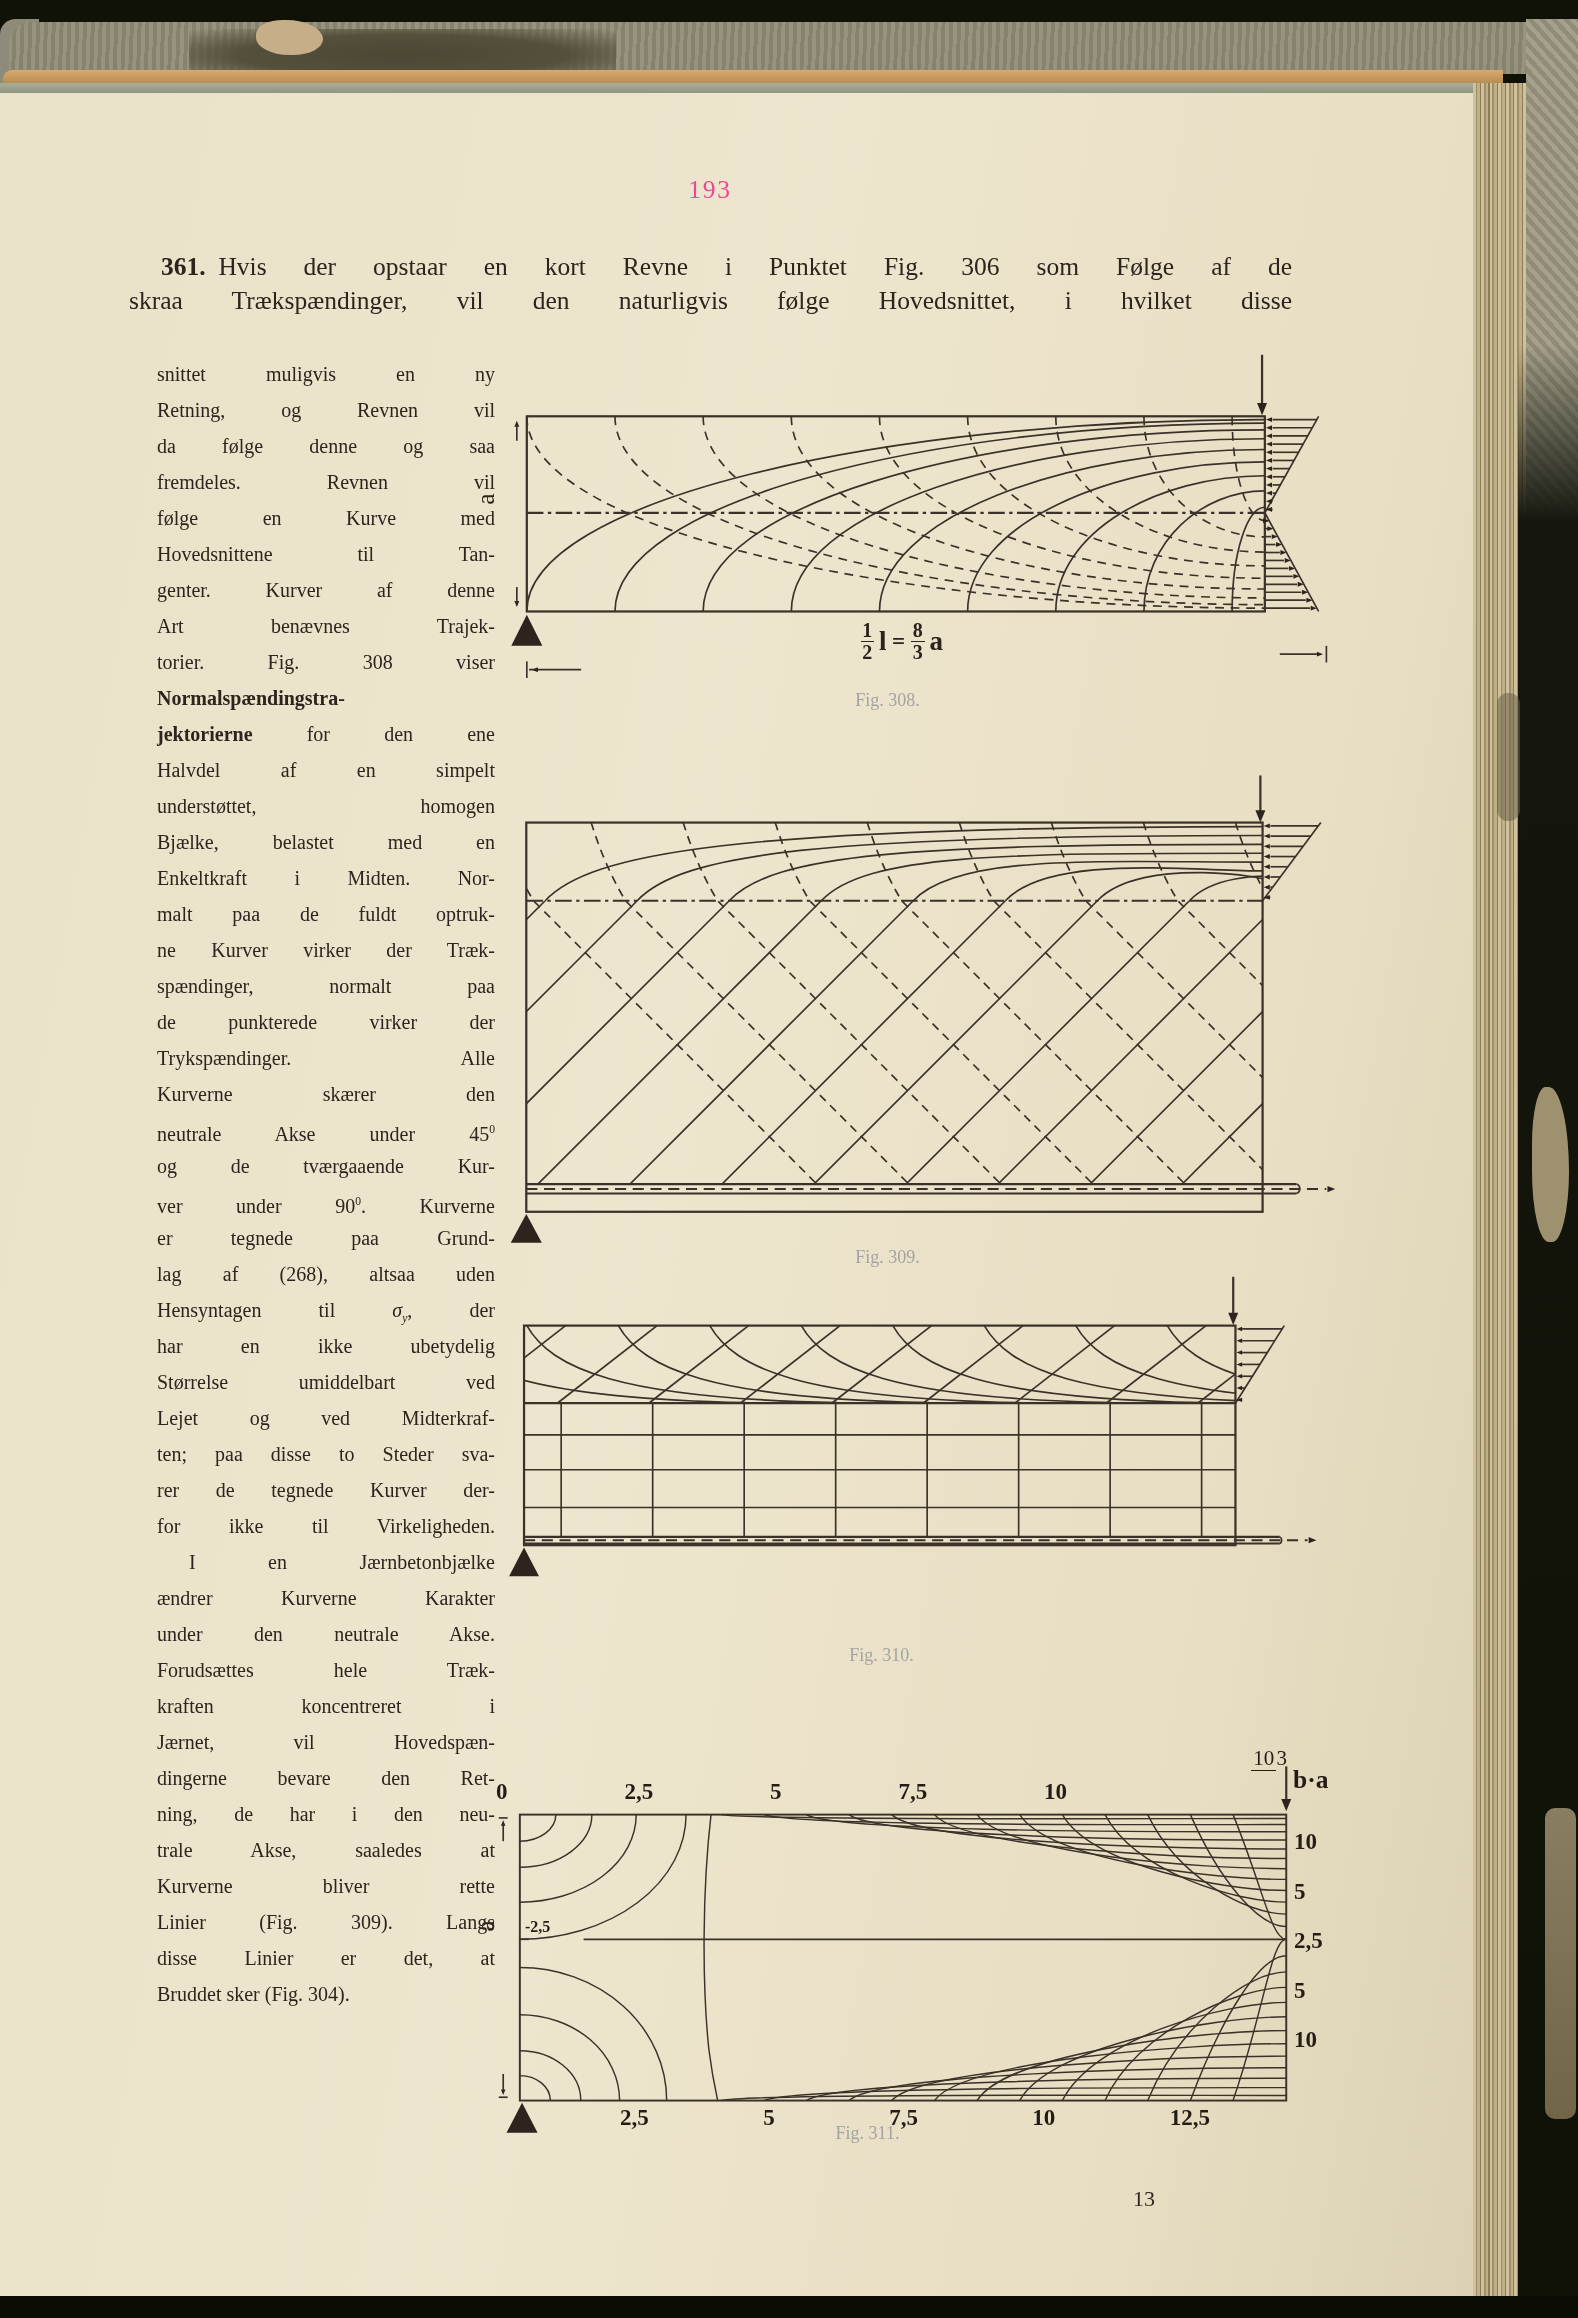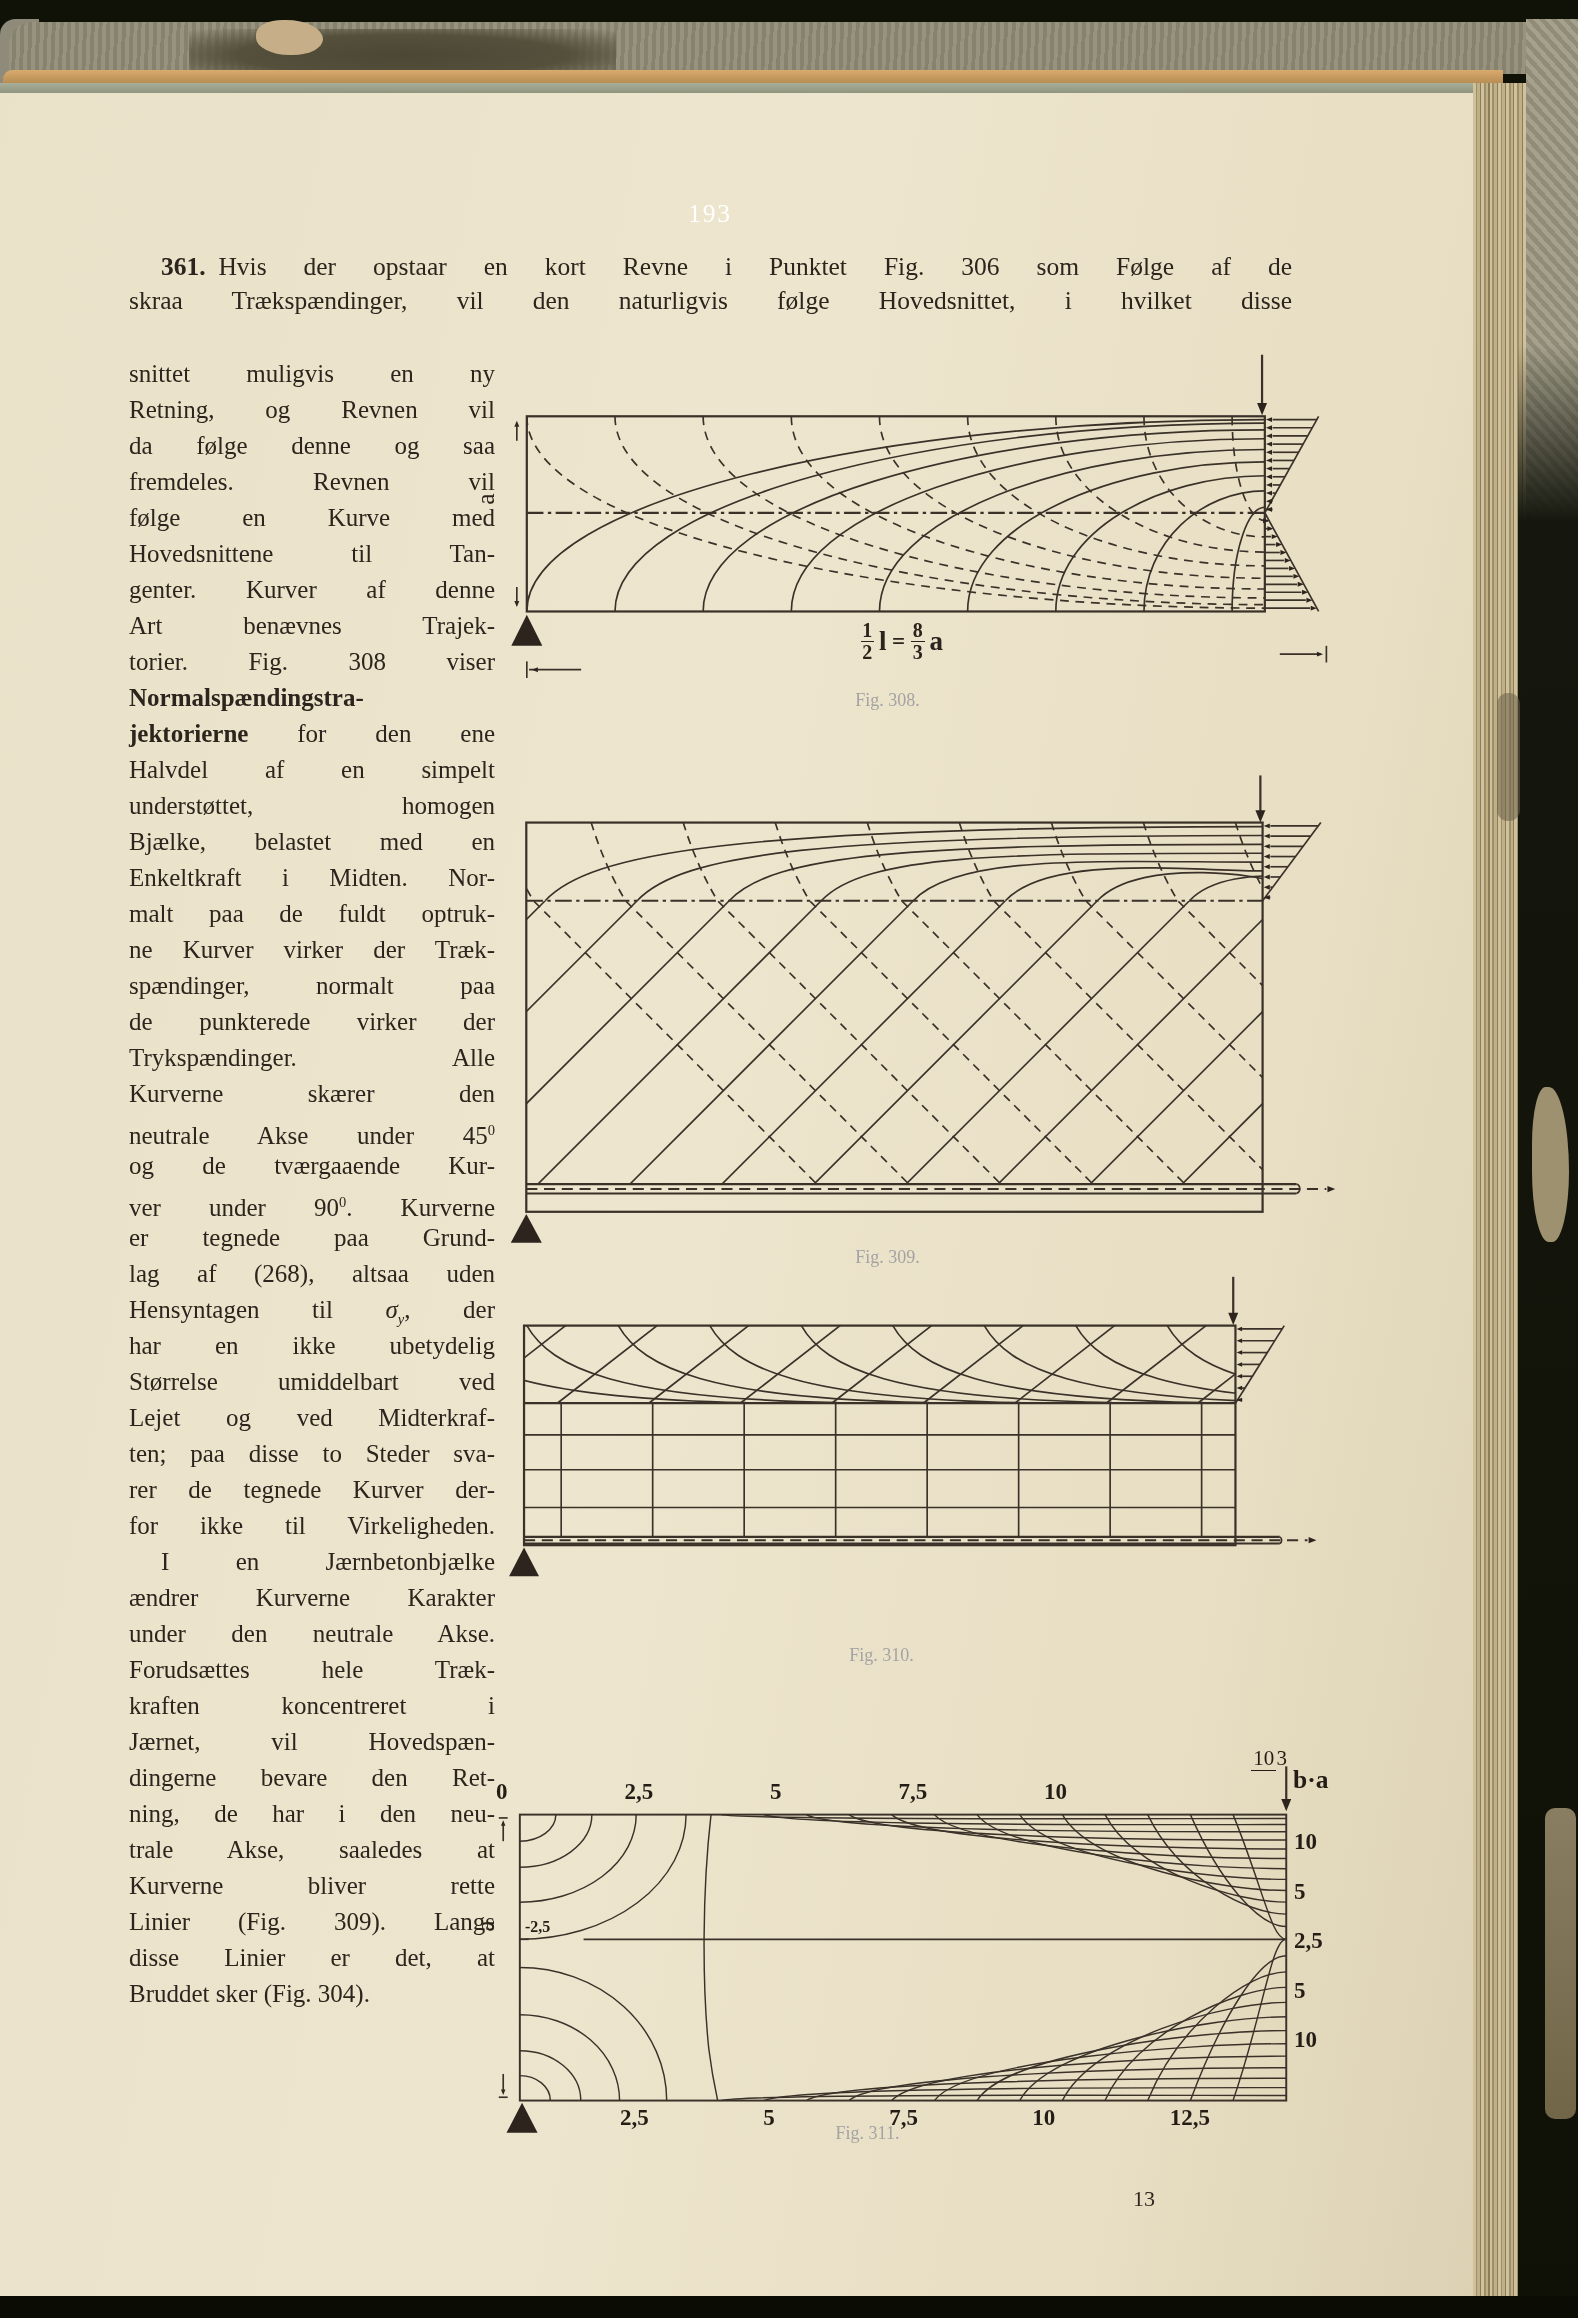--- a/index.html
+++ b/index.html
@@ -28,25 +28,25 @@
     background:repeating-linear-gradient(48deg,#a5a18d 0 4.4px,#908c78 4.4px 9px);}
   .dark-right{position:absolute;left:1518px;top:344px;width:60px;height:1975px;
     background:linear-gradient(180deg,rgba(18,20,12,0) 0%,#15170e 9%,#0f1106 100%);}
   .patch1{position:absolute;left:1532px;top:1087px;width:37px;height:155px;background:#b7a782;border-radius:40% 60% 50% 50%;opacity:.85;}
   .patch2{position:absolute;left:1545px;top:1808px;width:31px;height:311px;background:linear-gradient(#a89878,#8a7a58);border-radius:10px;opacity:.8;}
   .patch3{position:absolute;left:1497px;top:693px;width:23px;height:128px;background:#6b6148;opacity:.55;border-radius:11px;}
   .bottom-black{position:absolute;left:0;top:2296px;width:1579px;height:23px;background:#0b0d05;}
 
   
   .abs{position:absolute;}
-  .pgnum{left:638px;top:175px;width:144px;text-align:center;font-size:25.5px;color:#ffffff;letter-spacing:1.7px;margin-top:24px;}
+  .pgnum{left:638px;top:175px;width:144px;text-align:center;font-size:25.5px;color:#ec4899;letter-spacing:1.7px;}
   .para{left:129px;top:250px;width:1163px;color:#2d251d;}
   .para .tline{height:34px;line-height:34px;font-size:25.5px;}
   .col{left:129px;top:356px;width:366px;color:#2d251d;}
-  .col .tline{height:36px;line-height:36px;font-size:25px;}
+  .col .tline{height:36px;line-height:36px;font-size:20px;margin-left:28px;}
   .tline{text-align:justify;text-align-last:justify;overflow:visible;}
   .tline.ind{text-indent:32px;}
   .tline.end{text-align-last:left;}
   .b{font-weight:bold;}
   .it{font-style:italic;}
   .sup{vertical-align:super;font-size:58%;}
   .sub{vertical-align:sub;font-size:58%;}
   .figcap{position:absolute;font-size:18px;color:#a3a3a3;text-align:center;}
   .formula{position:absolute;left:807px;top:620px;width:189px;display:flex;align-items:center;justify-content:center;
     color:#2b231c;font-weight:bold;}

